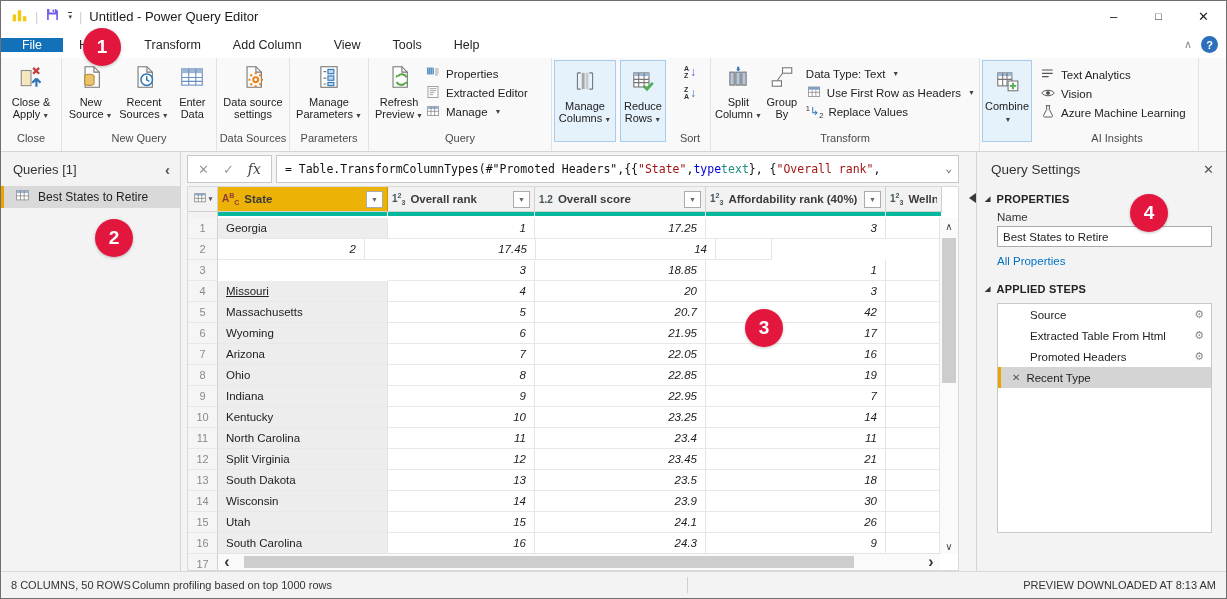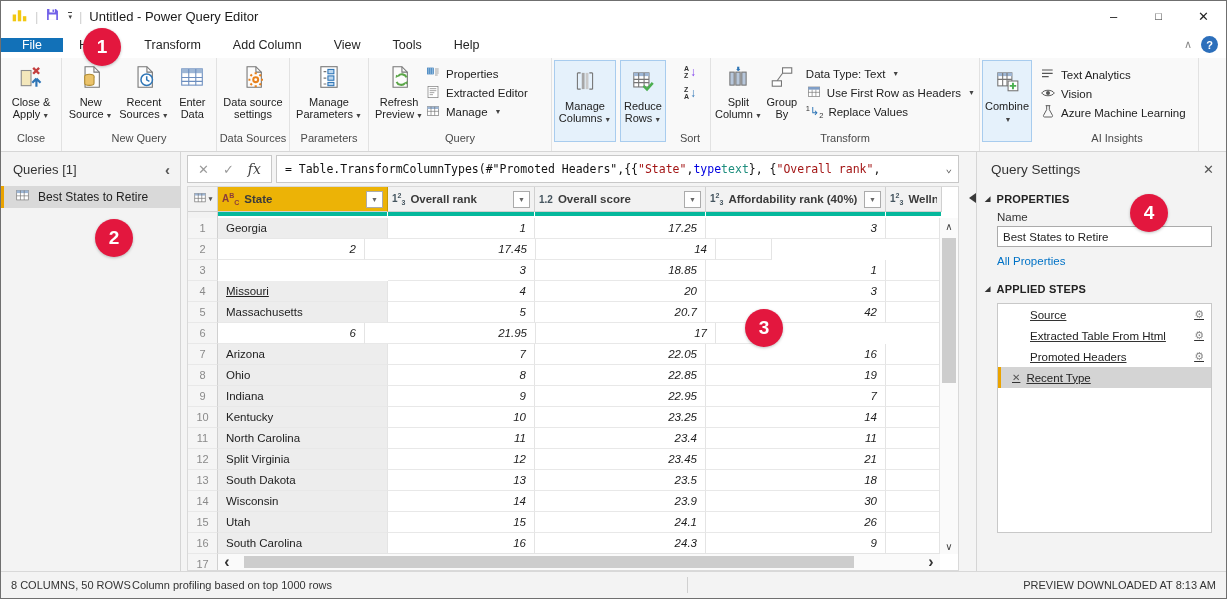--- a/index.html
+++ b/index.html
@@ -93,21 +93,21 @@
   .right-panel{position:absolute;left:975px;top:151px;right:0;bottom:27px;background:#F3F3F3;border-left:1px solid #D5D5D5;box-sizing:border-box;}
   .rp-header{display:flex;align-items:center;justify-content:space-between;padding:10px 12px 6px 14px;}
   .rp-title{font-size:13.5px;color:#333;}
   .rp-close{color:#555;font-size:13px;}
   .rp-sec{display:flex;align-items:center;gap:6px;padding:10px 14px 4px 8px;font-size:11px;font-weight:bold;color:#222;letter-spacing:.2px;}
   .tri{font-size:7px;color:#333;}
   .rp-name-label{padding:2px 14px 3px 20px;font-size:11.5px;color:#333;}
   .rp-input-wrap{padding:0 14px 0 20px;}
   .rp-input{width:100%;height:21px;box-sizing:border-box;border:1px solid #ABABAB;font-family:"Liberation Sans",sans-serif;font-size:11.5px;color:#222;padding:0 5px;background:#fff;}
   .rp-link{padding:8px 14px 2px 20px;font-size:11.5px;color:#0072C6;}
-  .steps-list{margin:4px 14px 0 20px;background:#fff;border:1px solid #C8C8C8;height:228px;overflow:hidden;text-decoration:underline;}
+  .steps-list{margin:4px 14px 0 20px;background:#fff;border:1px solid #C8C8C8;height:228px;overflow:hidden;}
   .step{position:relative;display:flex;align-items:center;height:21px;padding-left:32px;font-size:11.5px;color:#222;}
   .step-selected{background:#D4D4D4;padding-left:14px;}
   .step-selected::before{content:"";position:absolute;left:0;top:0;bottom:0;width:3px;background:#EAA300;}
   .step-x{color:#555;font-size:10px;margin-right:6px;}
   .step-label{flex:1;white-space:nowrap;overflow:hidden;}
   .step-gear{color:#8a8a8a;font-size:11px;margin-right:7px;font-family:"DejaVu Sans",sans-serif;}
   .splitter-tri{position:absolute;left:968px;top:192px;width:0;height:0;border-top:5px solid transparent;border-bottom:5px solid transparent;border-right:7px solid #3a3a3a;}
   
   .statusbar{position:absolute;left:0;bottom:0;right:0;height:27px;background:#F3F3F3;border-top:1px solid #D8D8D8;box-sizing:border-box;}
   .sb-item{position:absolute;top:0;height:26px;display:flex;align-items:center;font-size:11px;color:#333;}
@@ -561,20 +561,21 @@
           <div class="grow">
             <div class="rn">5</div>
             <div class="dcell state" style="width: 170px; flex: 0 0 auto;">Massachusetts</div>
             <div class="dcell num" style="width: 147px; flex: 0 0 auto;">5</div>
             <div class="dcell num" style="width: 171px; flex: 0 0 auto;">20.7</div>
             <div class="dcell num" style="width: 180px; flex: 0 0 auto;">42</div>
             <div class="dcell" style="width: 56px; flex: 0 0 auto;"></div>
           </div>
           <div class="grow">
             <div class="rn">6</div>
+            <div class="dcell state" style="width: 170px; flex: 0 0 auto;">Wyoming</div>
             <div class="dcell num" style="width: 147px; flex: 0 0 auto;">6</div>
             <div class="dcell num" style="width: 171px; flex: 0 0 auto;">21.95</div>
             <div class="dcell num" style="width: 180px; flex: 0 0 auto;">17</div>
             <div class="dcell" style="width: 56px; flex: 0 0 auto;"></div>
           </div>
           <div class="grow">
             <div class="rn">7</div>
             <div class="dcell state" style="width: 170px; flex: 0 0 auto;">Arizona</div>
             <div class="dcell num" style="width: 147px; flex: 0 0 auto;">7</div>
             <div class="dcell num" style="width: 171px; flex: 0 0 auto;">22.05</div>

